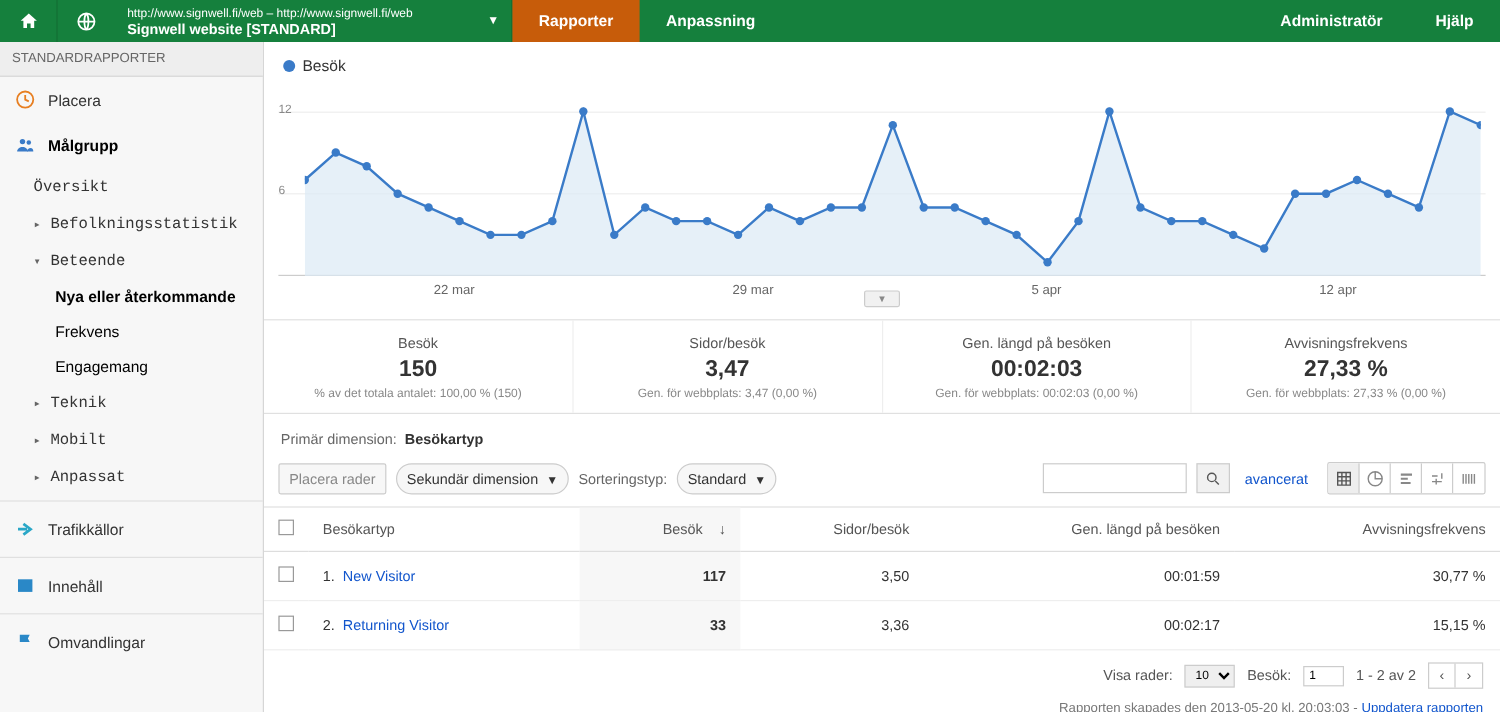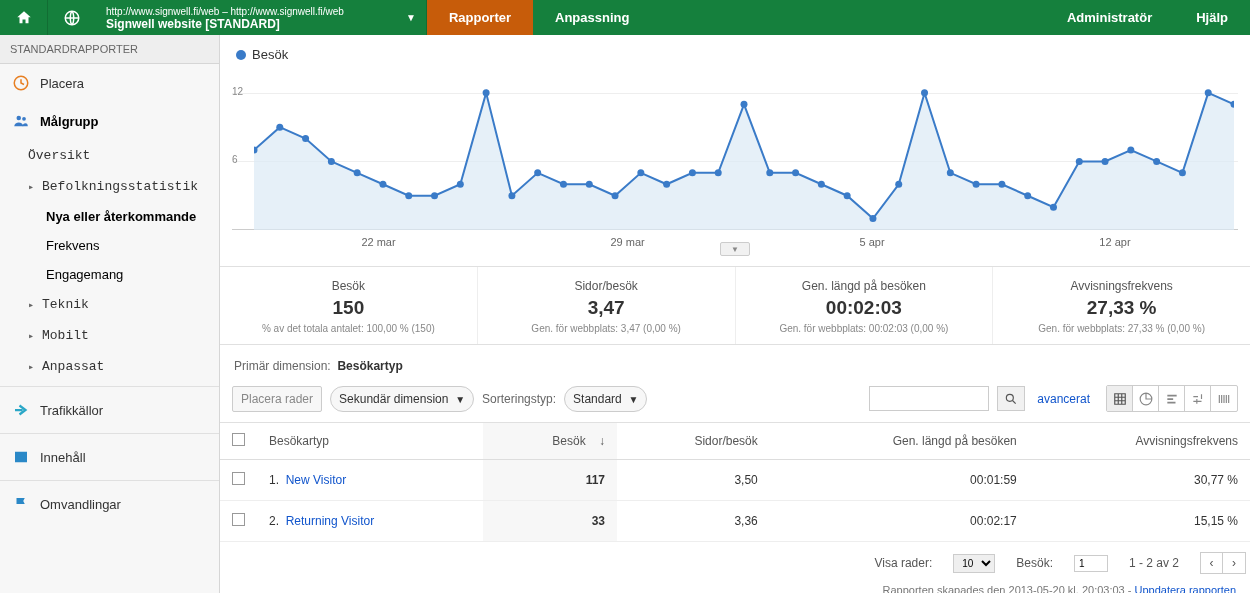--- a/index.html
+++ b/index.html
@@ -58,21 +58,21 @@
 .view-toggle .v:last-child { border-right: none; }
 .view-toggle .v.active { background: #eee; }
 table { width: 100%; border-collapse: collapse; }
 thead th { text-align: left; padding: 10px 12px; font-size: 12px; color: #555; border-bottom: 1px solid #ddd; font-weight: normal; }
 thead th.r { text-align: right; }
 tbody td { padding: 12px; border-bottom: 1px solid #eee; font-size: 12px; }
 tbody td.r { text-align: right; }
 tbody td a { color: #1155cc; text-decoration: none; }
 .chkcol { width: 30px; text-align: center; }
 .sortcol { background: #f7f7f7; }
-.footer { display: flex; justify-content: flex-end; align-items: center; gap: 21px; padding: 10px 4px 4px 14px; font-size: 12px; color: #555; }
+.footer { display: flex; justify-content: flex-end; align-items: center; gap: 10px; padding: 10px 14px 4px 14px; font-size: 12px; color: #555; }
 .footer select, .footer input { border: 1px solid #ccc; padding: 2px 4px; font-size: 10px; }
 .footer .pag { display: flex; border: 1px solid #ccc; }
 .footer .pag .p { width: 22px; height: 20px; display: flex; align-items: center; justify-content: center; cursor: pointer; }
 .footer .pag .p:first-child { border-right: 1px solid #ccc; }
 .gen-row { text-align: right; padding: 6px 14px; font-size: 11px; color: #777; }
 .gen-row a { color: #1155cc; text-decoration: none; }
 .arrow-down { font-size: 10px; }
 .chk { width: 13px; height: 13px; border: 1px solid #999; display: inline-block; background: #fff; }
 .icon-svg { width: 18px; height: 18px; fill: currentColor; }
 .cat-icon { width: 18px; display: inline-flex; justify-content: center; }
@@ -130,20 +130,21 @@
             <circle cx="16" cy="9" r="2.5" fill="currentColor"></circle>
             <path d="M3 19c0-3 3-5 6-5s6 2 6 5" fill="currentColor"></path>
             <path d="M14 19c0-2.5 2-4 4-4s3 1.5 3 4" fill="currentColor"></path>
           </svg>
       </span>
       <span>Målgrupp</span>
     </div>
 
     <div class="group-item">Översikt</div>
     <div class="group-item caret">Befolkningsstatistik</div>
+    <div class="group-item caret open">Beteende</div>
     <div class="sub-item active">Nya eller återkommande</div>
     <div class="sub-item">Frekvens</div>
     <div class="sub-item">Engagemang</div>
     <div class="group-item caret">Teknik</div>
     <div class="group-item caret">Mobilt</div>
     <div class="group-item caret">Anpassat</div>
     <div class="hr"></div>
 
     <div class="nav-item">
       <span class="cat-icon" style="color:#2aa7c7">

